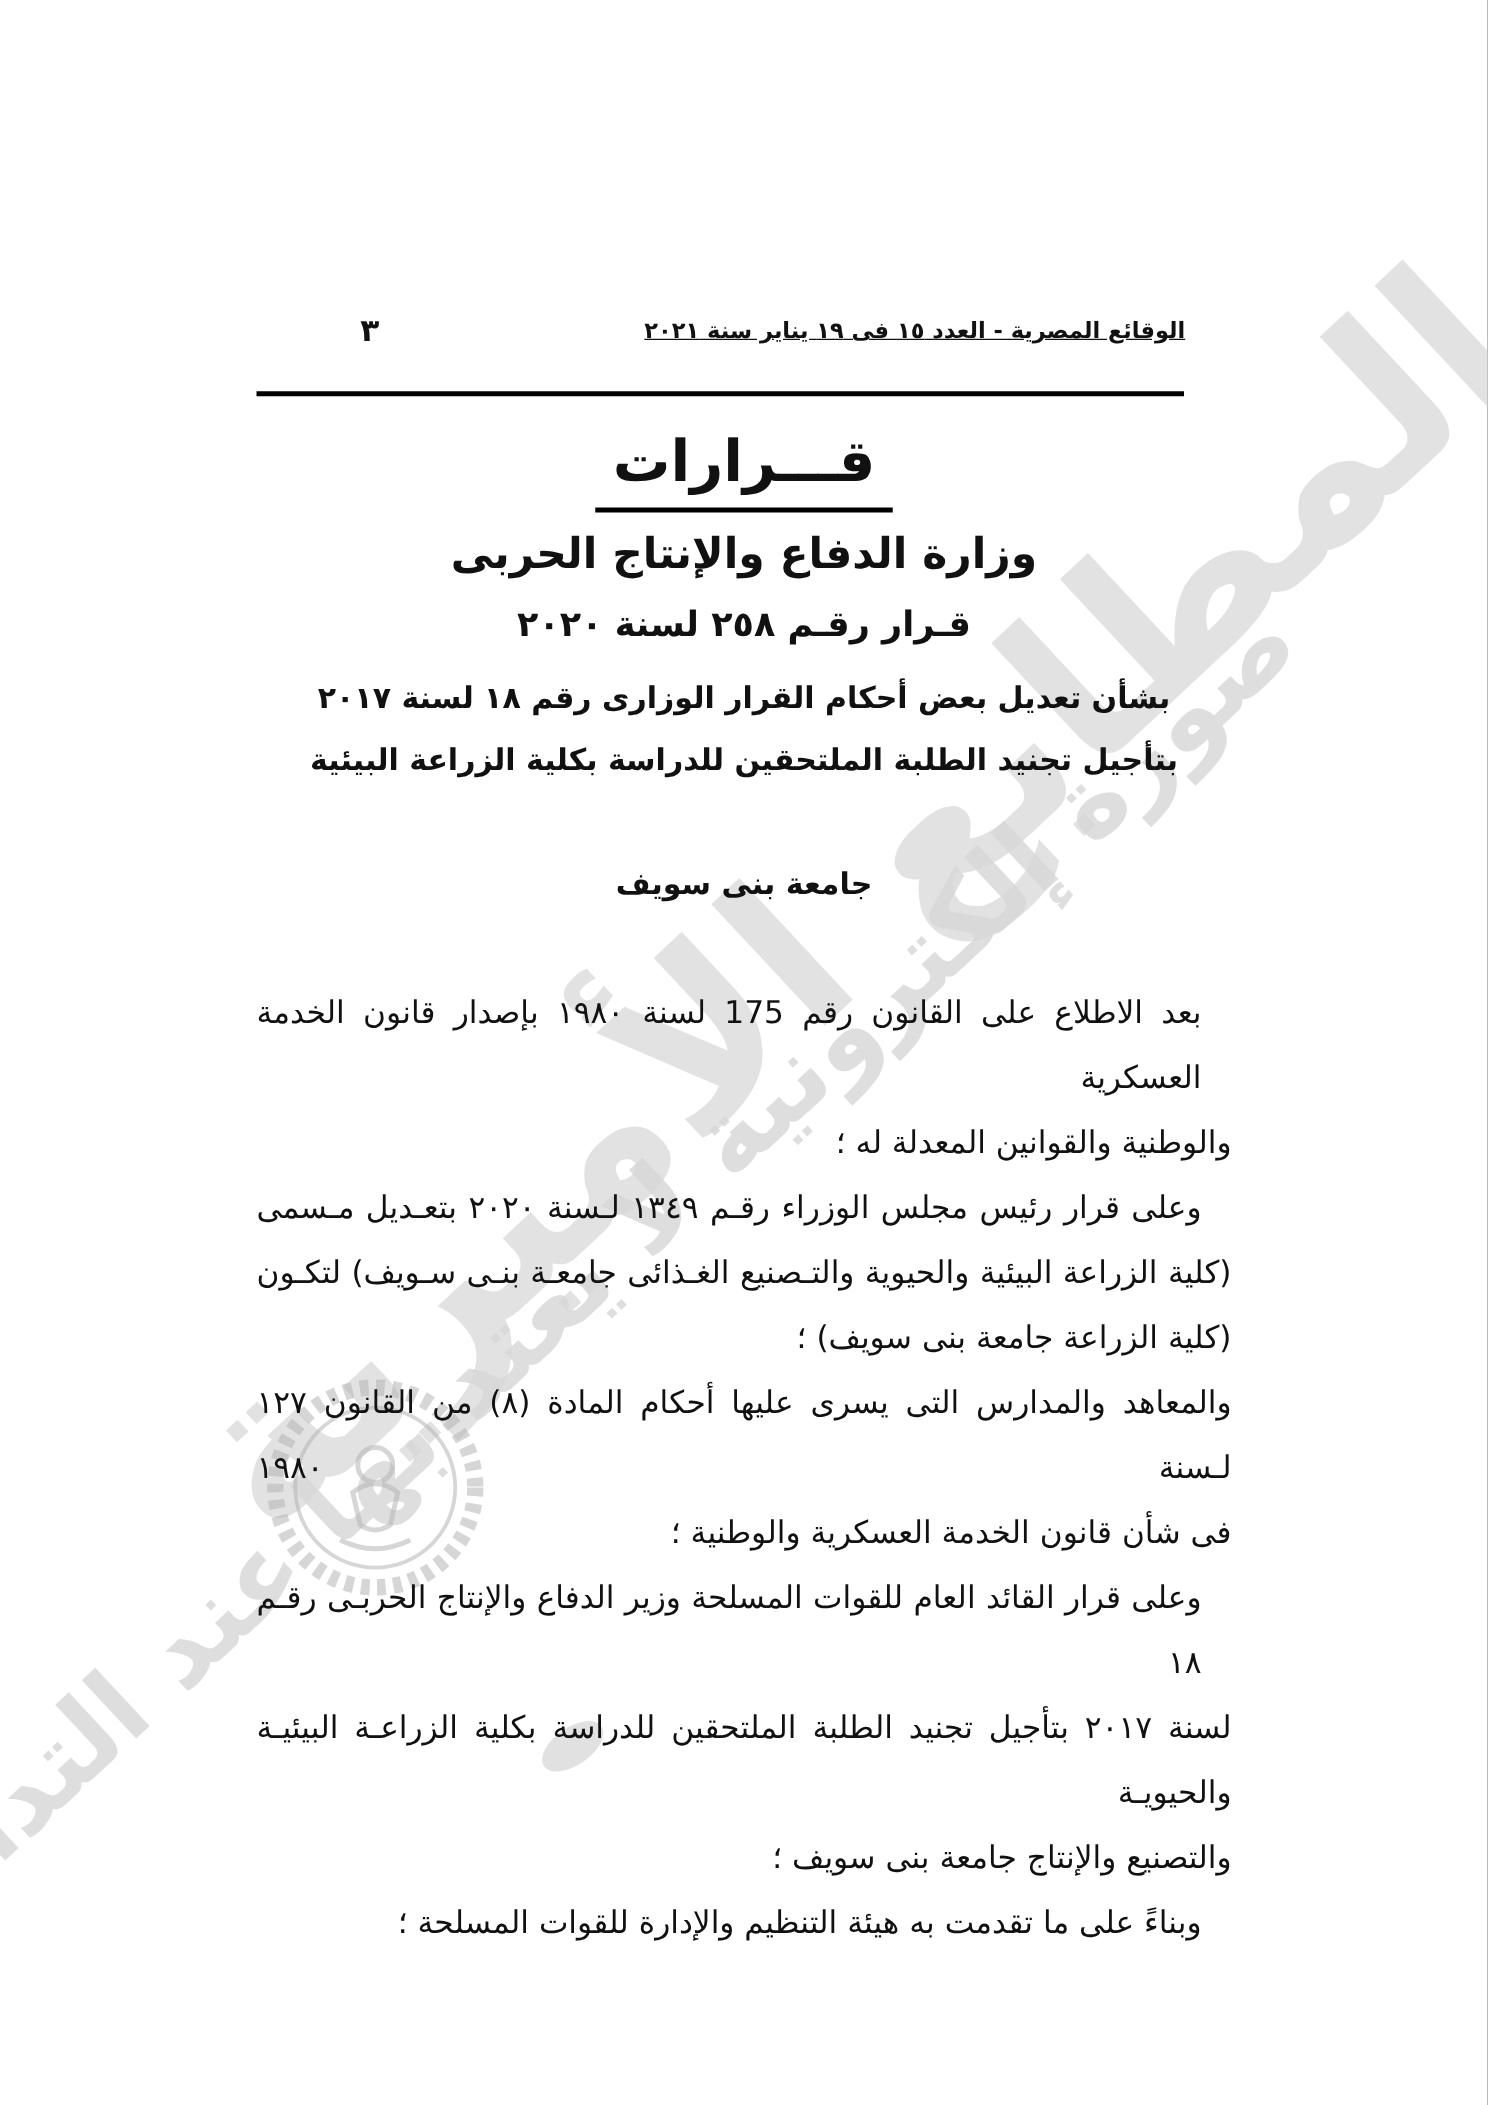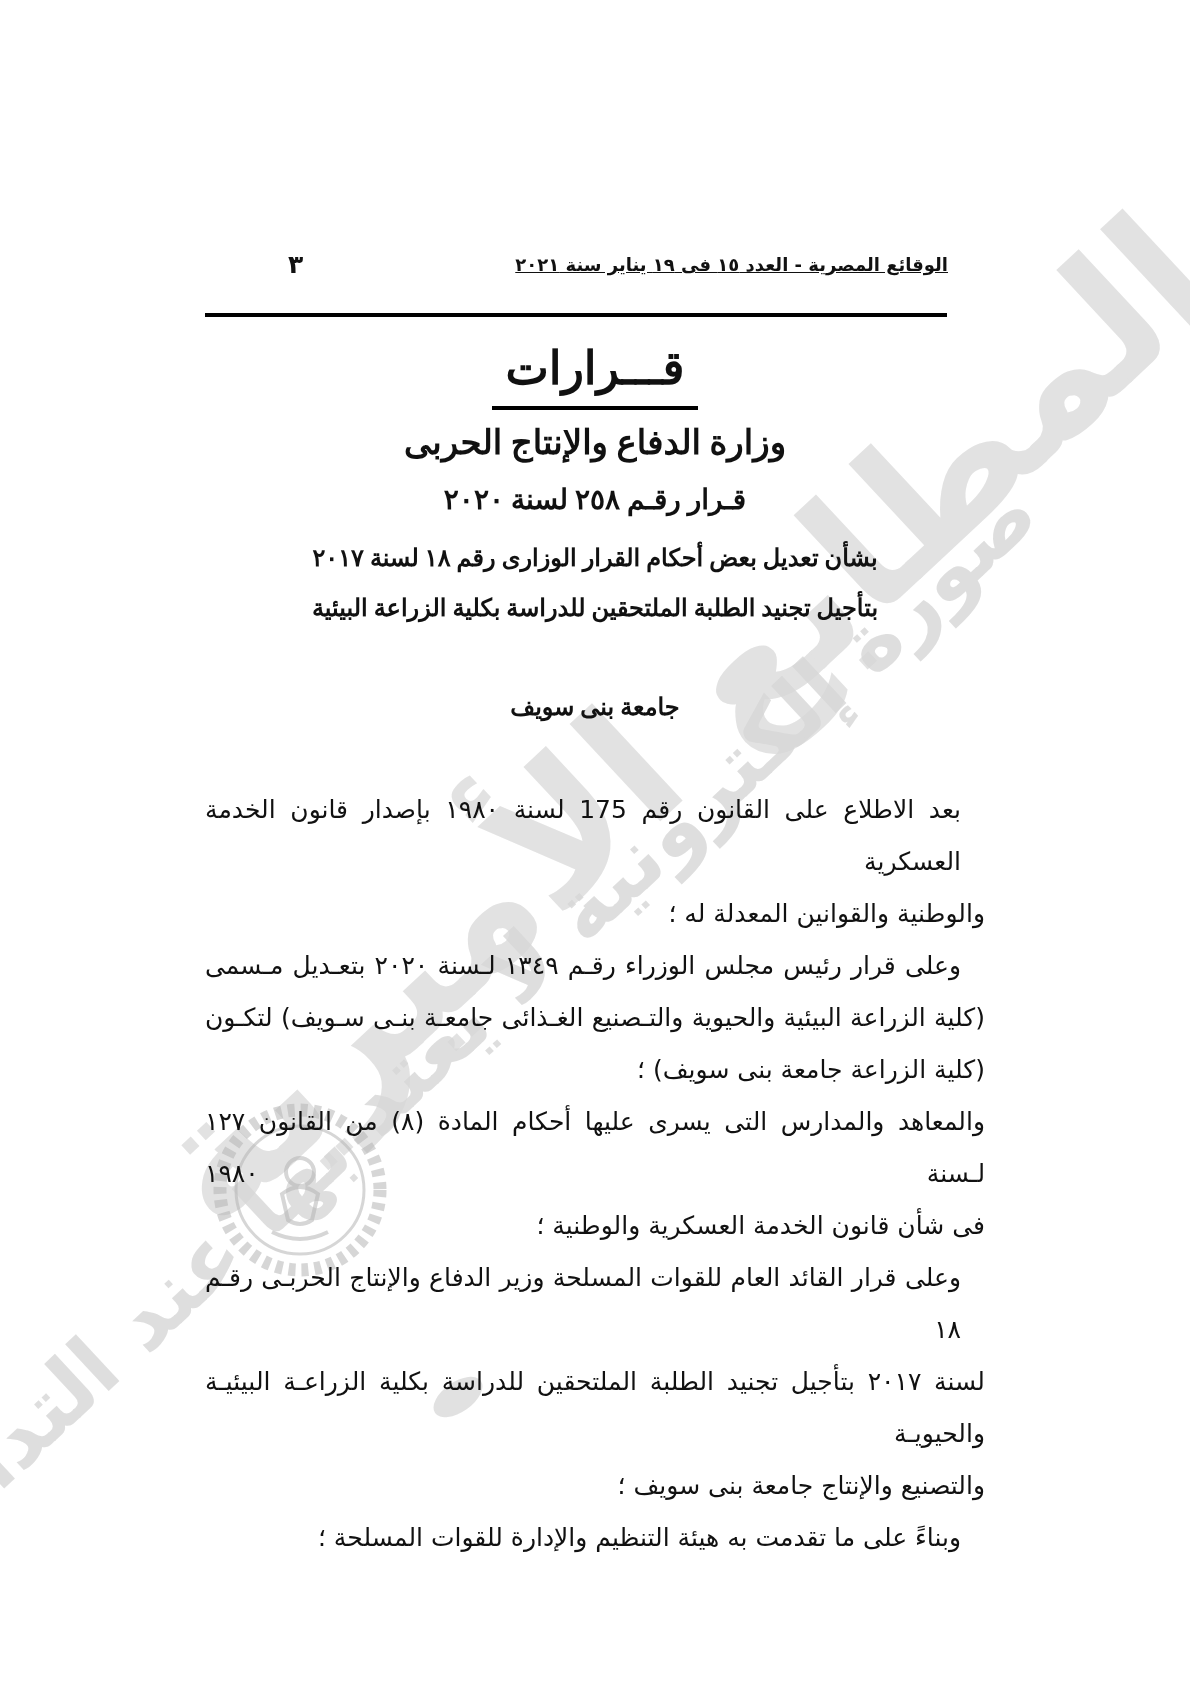--- a/index.html
+++ b/index.html
@@ -38,21 +38,21 @@
     font-size:25px;font-weight:bold;line-height:46px;
   }
   .issue-line{
     position:absolute;right:242px;top:242px;
     font-size:18px;font-weight:bold;line-height:46px;white-space:nowrap;text-decoration:underline;
   }
   .rule{
     position:absolute;left:205px;top:313px;width:742px;height:0;
     border-top:4px solid #000;
   }
-  .hblock{position:absolute;left:205px;width:780px;text-align:center;white-space:nowrap;font-family:Liberation Serif, serif;}
+  .hblock{position:absolute;left:205px;width:780px;text-align:center;white-space:nowrap;}
   .title{top:338px;font-size:46px;font-weight:bold;line-height:62px;}
   .title .underlined{
     display:inline-block;border-bottom:4px solid #000;
     padding:0 14px 6px 14px;
   }
   .ministry{top:420px;font-size:34px;font-weight:bold;line-height:46px;text-align:center;}
   .decree-no{top:480px;font-size:28px;font-weight:bold;line-height:40px;}
   .subj1{top:536px;}
   .subj2{top:586px;}
   .subj3{top:638px;}

